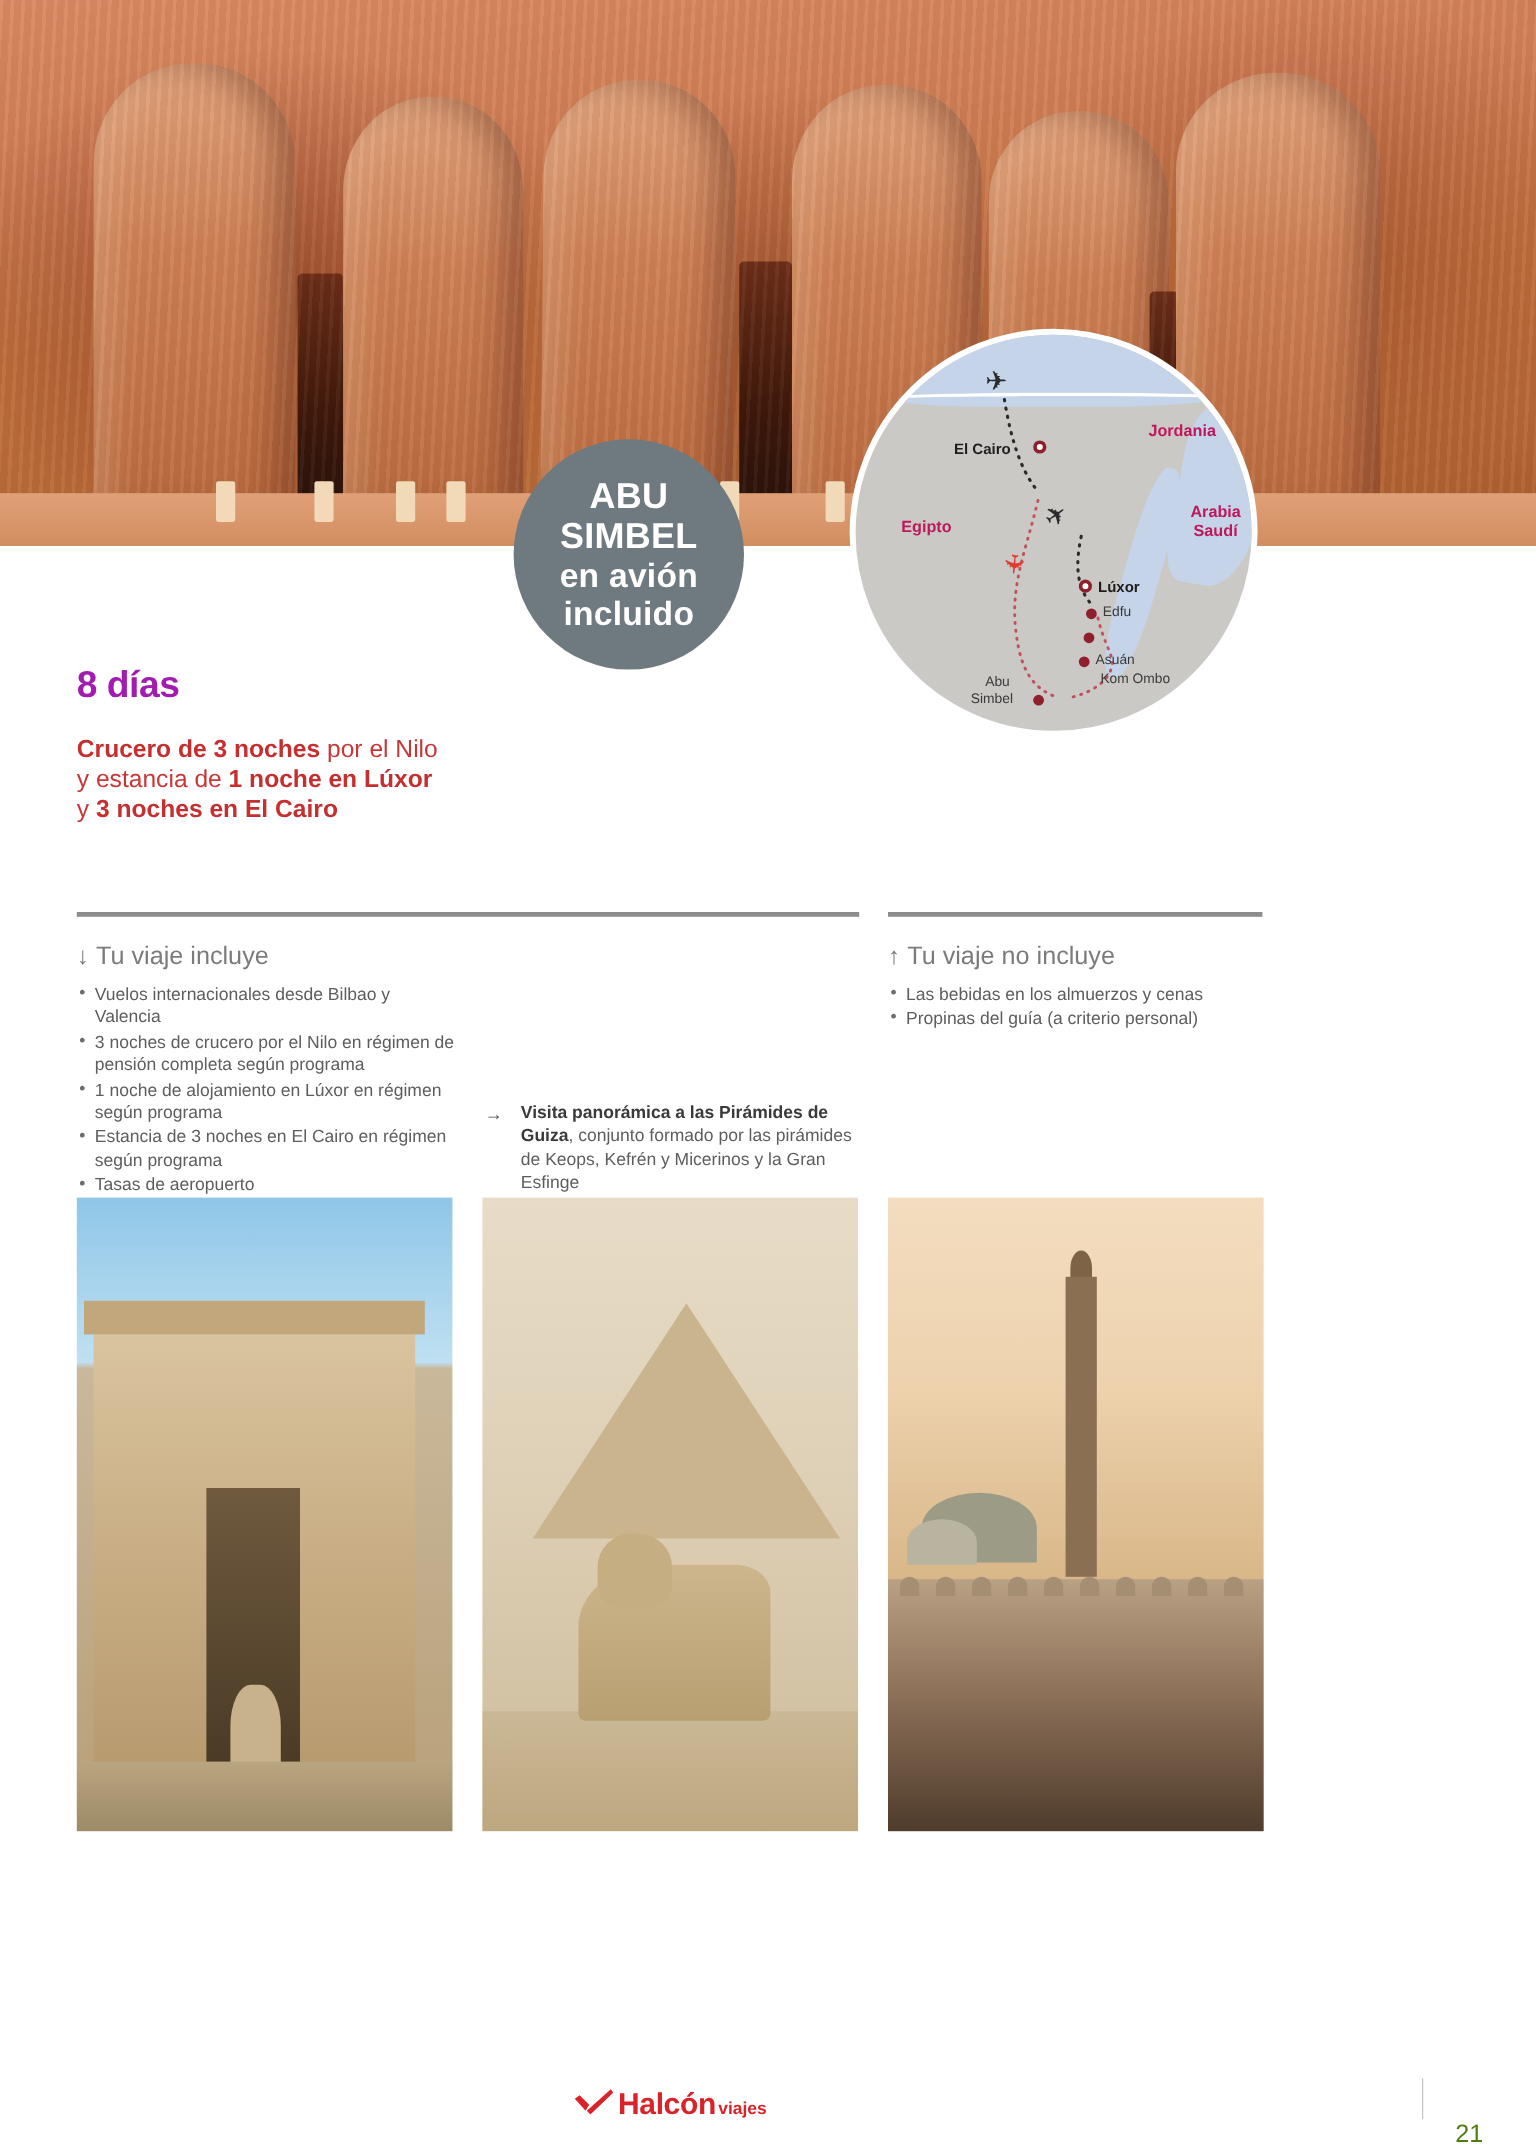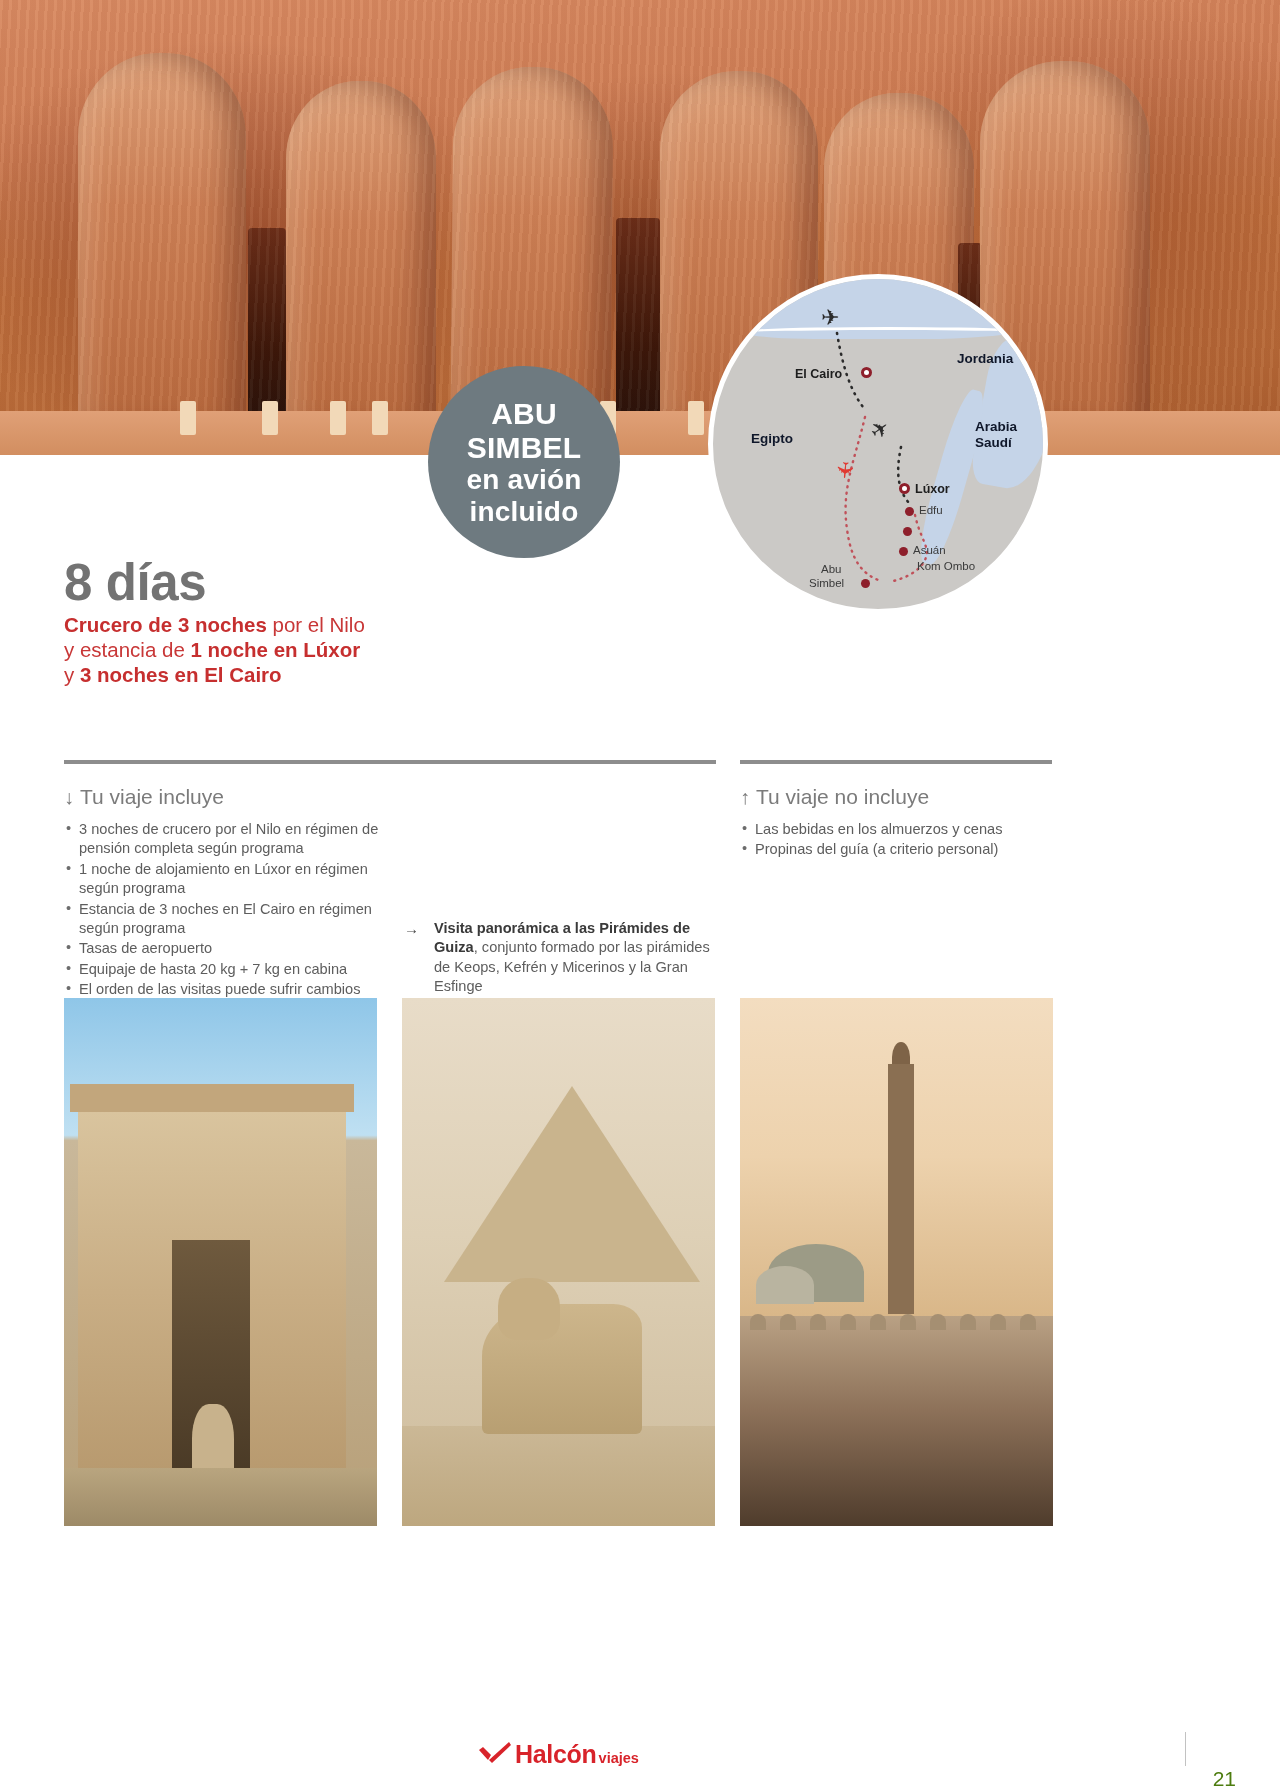--- a/index.html
+++ b/index.html
@@ -151,21 +151,21 @@
     left: -10px; top: 48px; width: 370px; height: 16px;
     border-top: 3px solid #fff;
     border-radius: 50%;
   }
   .lbl {
     position: absolute;
     font-size: 12.5px;
     font-weight: 700;
     white-space: nowrap;
   }
-  .lbl-country { color: #0f172a; font-size: 13.5px; }
+  .lbl-country { color: #be185d; font-size: 13.5px; text-align: center; }
   .lbl-city { color: #1d1d1d; font-weight: 700; font-size: 12.5px; }
   .lbl-small { color: #3a3a3a; font-weight: 400; font-size: 11.5px; }
   .dot {
     position: absolute;
     width: 9px; height: 9px;
     border-radius: 50%;
     background: #8e1f2b;
   }
   .dot-ring {
     position: absolute;
@@ -179,23 +179,23 @@
     font-size: 22px;
     color: #2b2b2b;
     line-height: 1;
   }
   .plane-red { color: #e03a32; }
 
   
   .days {
     position: absolute;
     left: 64px; top: 553px;
-    font-size: 51px;
+    font-size: 31px;
     font-weight: 700;
-    color: #737373;
+    color: #a21caf;
     letter-spacing: -.4px;
   }
   .subtitle {
     position: absolute;
     left: 64px; top: 612px;
     width: 420px;
     font-size: 20.5px;
     line-height: 1.22;
     color: #c83737;
     font-weight: 400;
@@ -491,20 +491,21 @@
   </p>
 
   <div class="rule" style="left:64px; top:760px; width:652px;"></div>
   <div class="rule" style="left:740px; top:760px; width:312px;"></div>
 
   <div class="colhead" style="left:64px; top:785px;">
     <span class="arrow">↓</span><span>Tu viaje incluye</span>
   </div>
 
   <ul class="bullets" id="inc-col1" style="left:64px; top:820px; width:318px;">
+      <li>Vuelos internacionales desde Bilbao y Valencia</li>
       <li>3 noches de crucero por el Nilo en régimen de pensión completa según programa</li>
       <li>1 noche de alojamiento en Lúxor en régimen según programa</li>
       <li>Estancia de 3 noches en El Cairo en régimen según programa</li>
       <li>Tasas de aeropuerto</li>
       <li>Equipaje de hasta 20 kg + 7 kg en cabina</li>
       <li>El orden de las visitas puede sufrir cambios sin que ello afecte al conjunto global del viaje</li>
     </ul>
 
 
   <ul class="arrowlist" id="inc-arrows" style="left:404px; top:919px; width:318px;">

